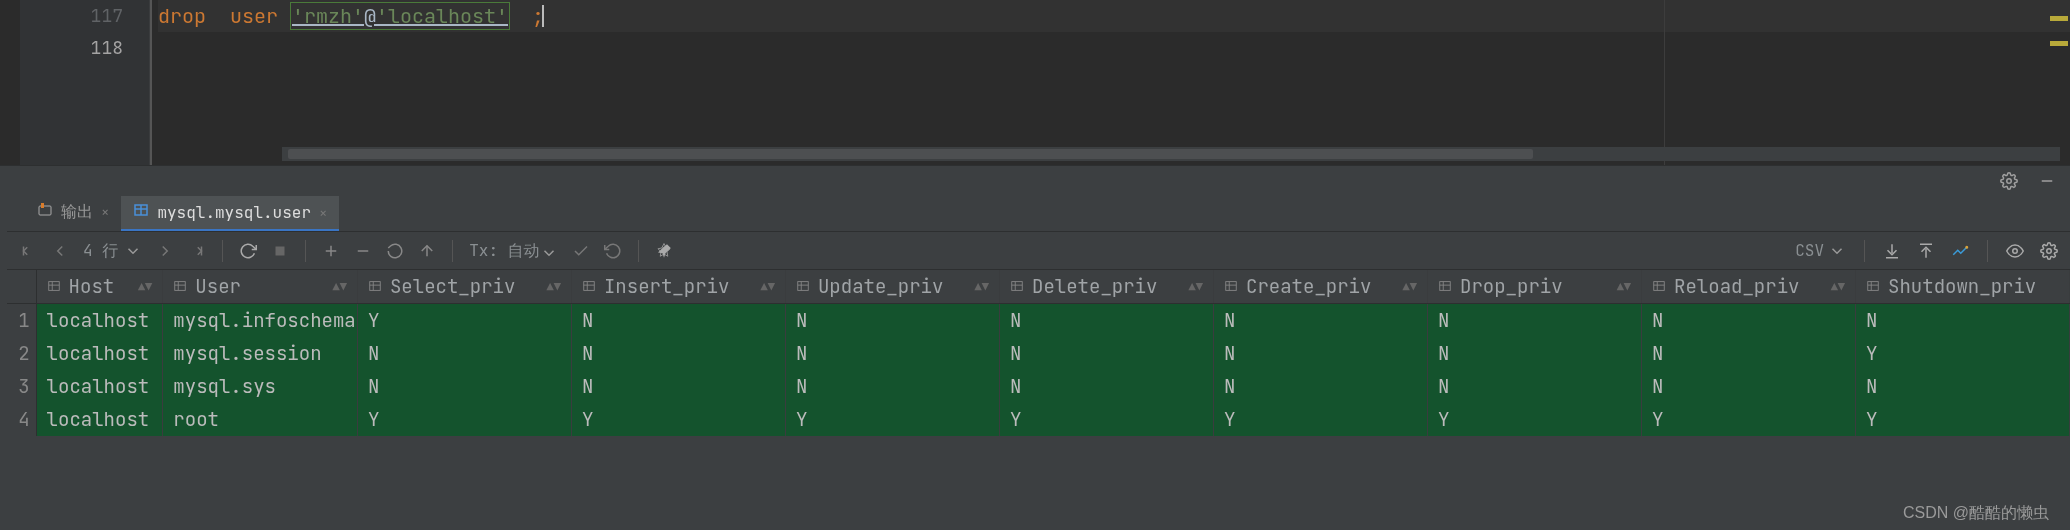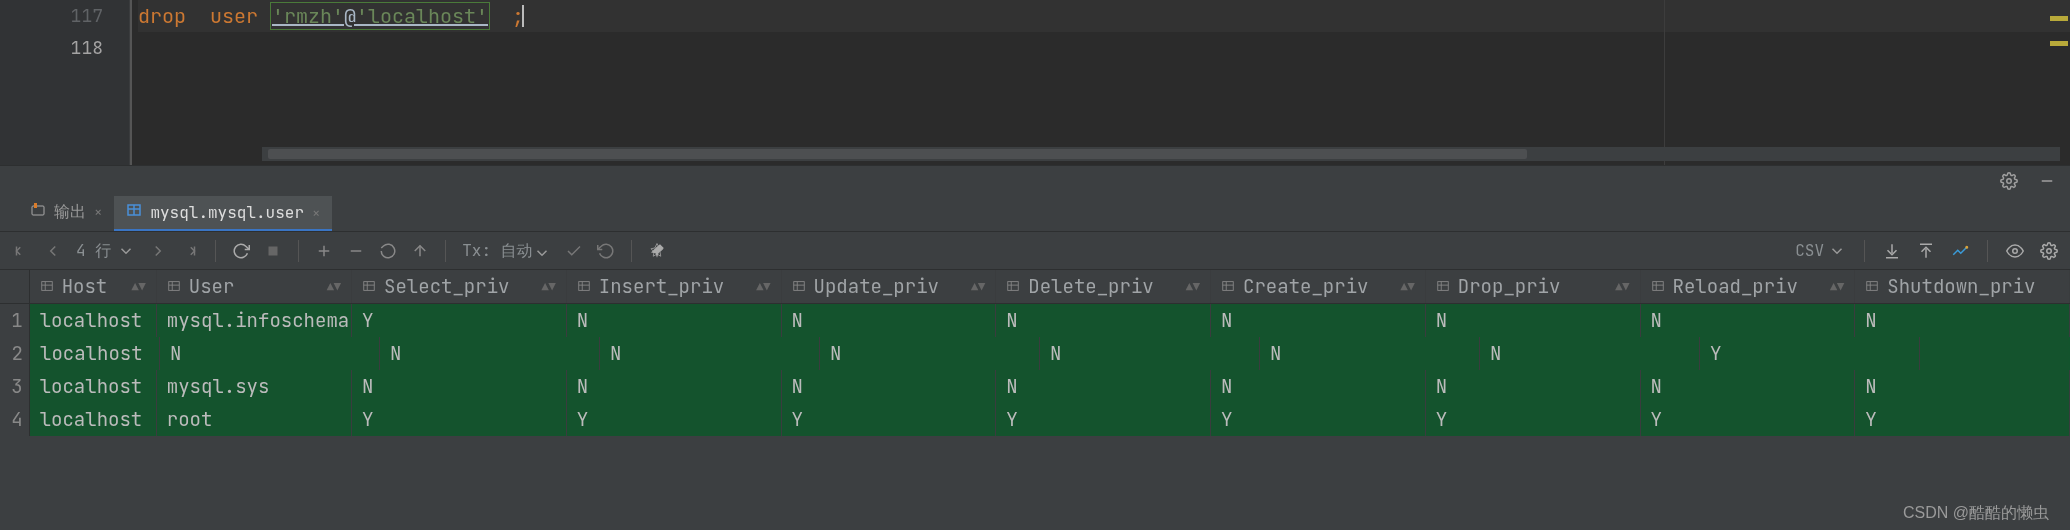--- a/index.html
+++ b/index.html
@@ -11,20 +11,21 @@
     width: 2070px;
     height: 530px;
     overflow: hidden;
     position: relative;
   }
   
   .editor {
     display: flex;
     height: 165px;
     background: #2b2b2b;
+    margin-left: 20px;
   }
   .gutter {
     width: 130px;
     text-align: right;
     color: #606366;
     padding-top: 0;
     padding-right: 26px;
     background: #313335;
     border-right: 1px solid #3a3c3e;
   }
@@ -76,20 +77,21 @@
   .scrollbar-h .thumb {
     position: absolute; left: 6px; top: 2px; height: 10px; width: 70%;
     background: #4d4f51; border-radius: 2px;
   }
   
   .toolwin {
     background: #3c3f41;
     border-top: 1px solid #2d2f30;
     height: 365px;
     position: relative;
+    padding-left: 7px;
   }
   .toolwin-topbar {
     height: 34px;
     display: flex;
     justify-content: flex-end;
     align-items: center;
     gap: 20px;
     padding-right: 14px;
     color: #a0a0a0;
   }
@@ -491,20 +493,21 @@
         <div class="cell col-priv">N</div>
         <div class="cell col-priv">N</div>
         <div class="cell col-priv">N</div>
         <div class="cell col-priv">N</div>
         <div class="cell col-priv">N</div>
       </div>
 
       <div class="grid-row">
         <div class="cell row-num">2</div>
         <div class="cell col-host">localhost</div>
+        <div class="cell col-user">mysql.session</div>
         <div class="cell col-priv">N</div>
         <div class="cell col-priv">N</div>
         <div class="cell col-priv">N</div>
         <div class="cell col-priv">N</div>
         <div class="cell col-priv">N</div>
         <div class="cell col-priv">N</div>
         <div class="cell col-priv">N</div>
         <div class="cell col-priv">Y</div>
       </div>
 

